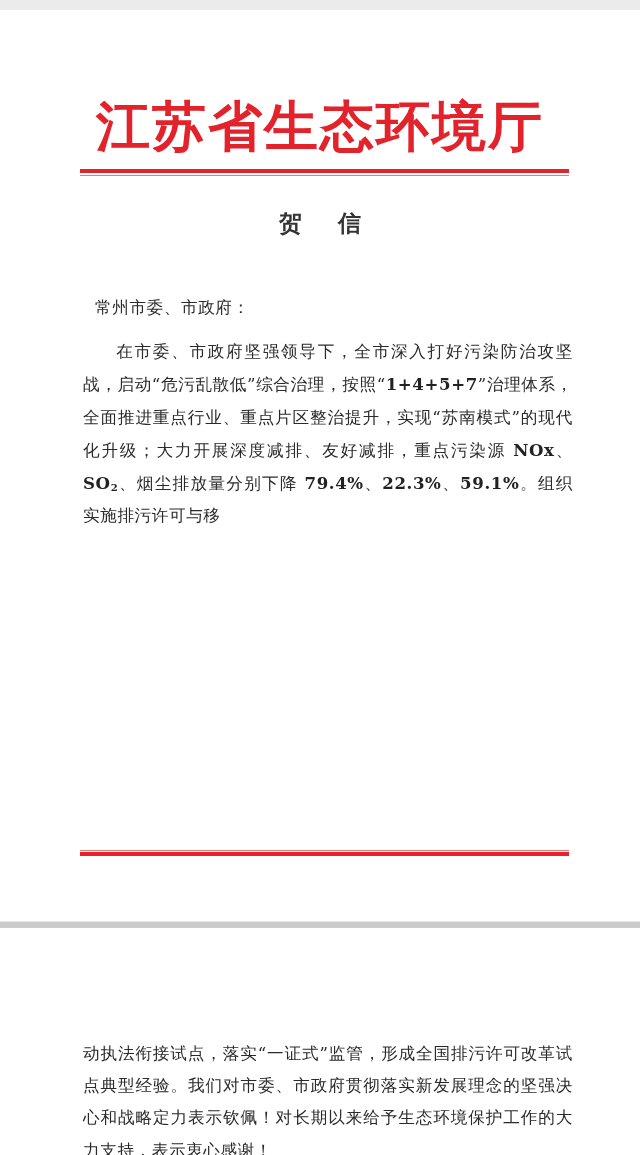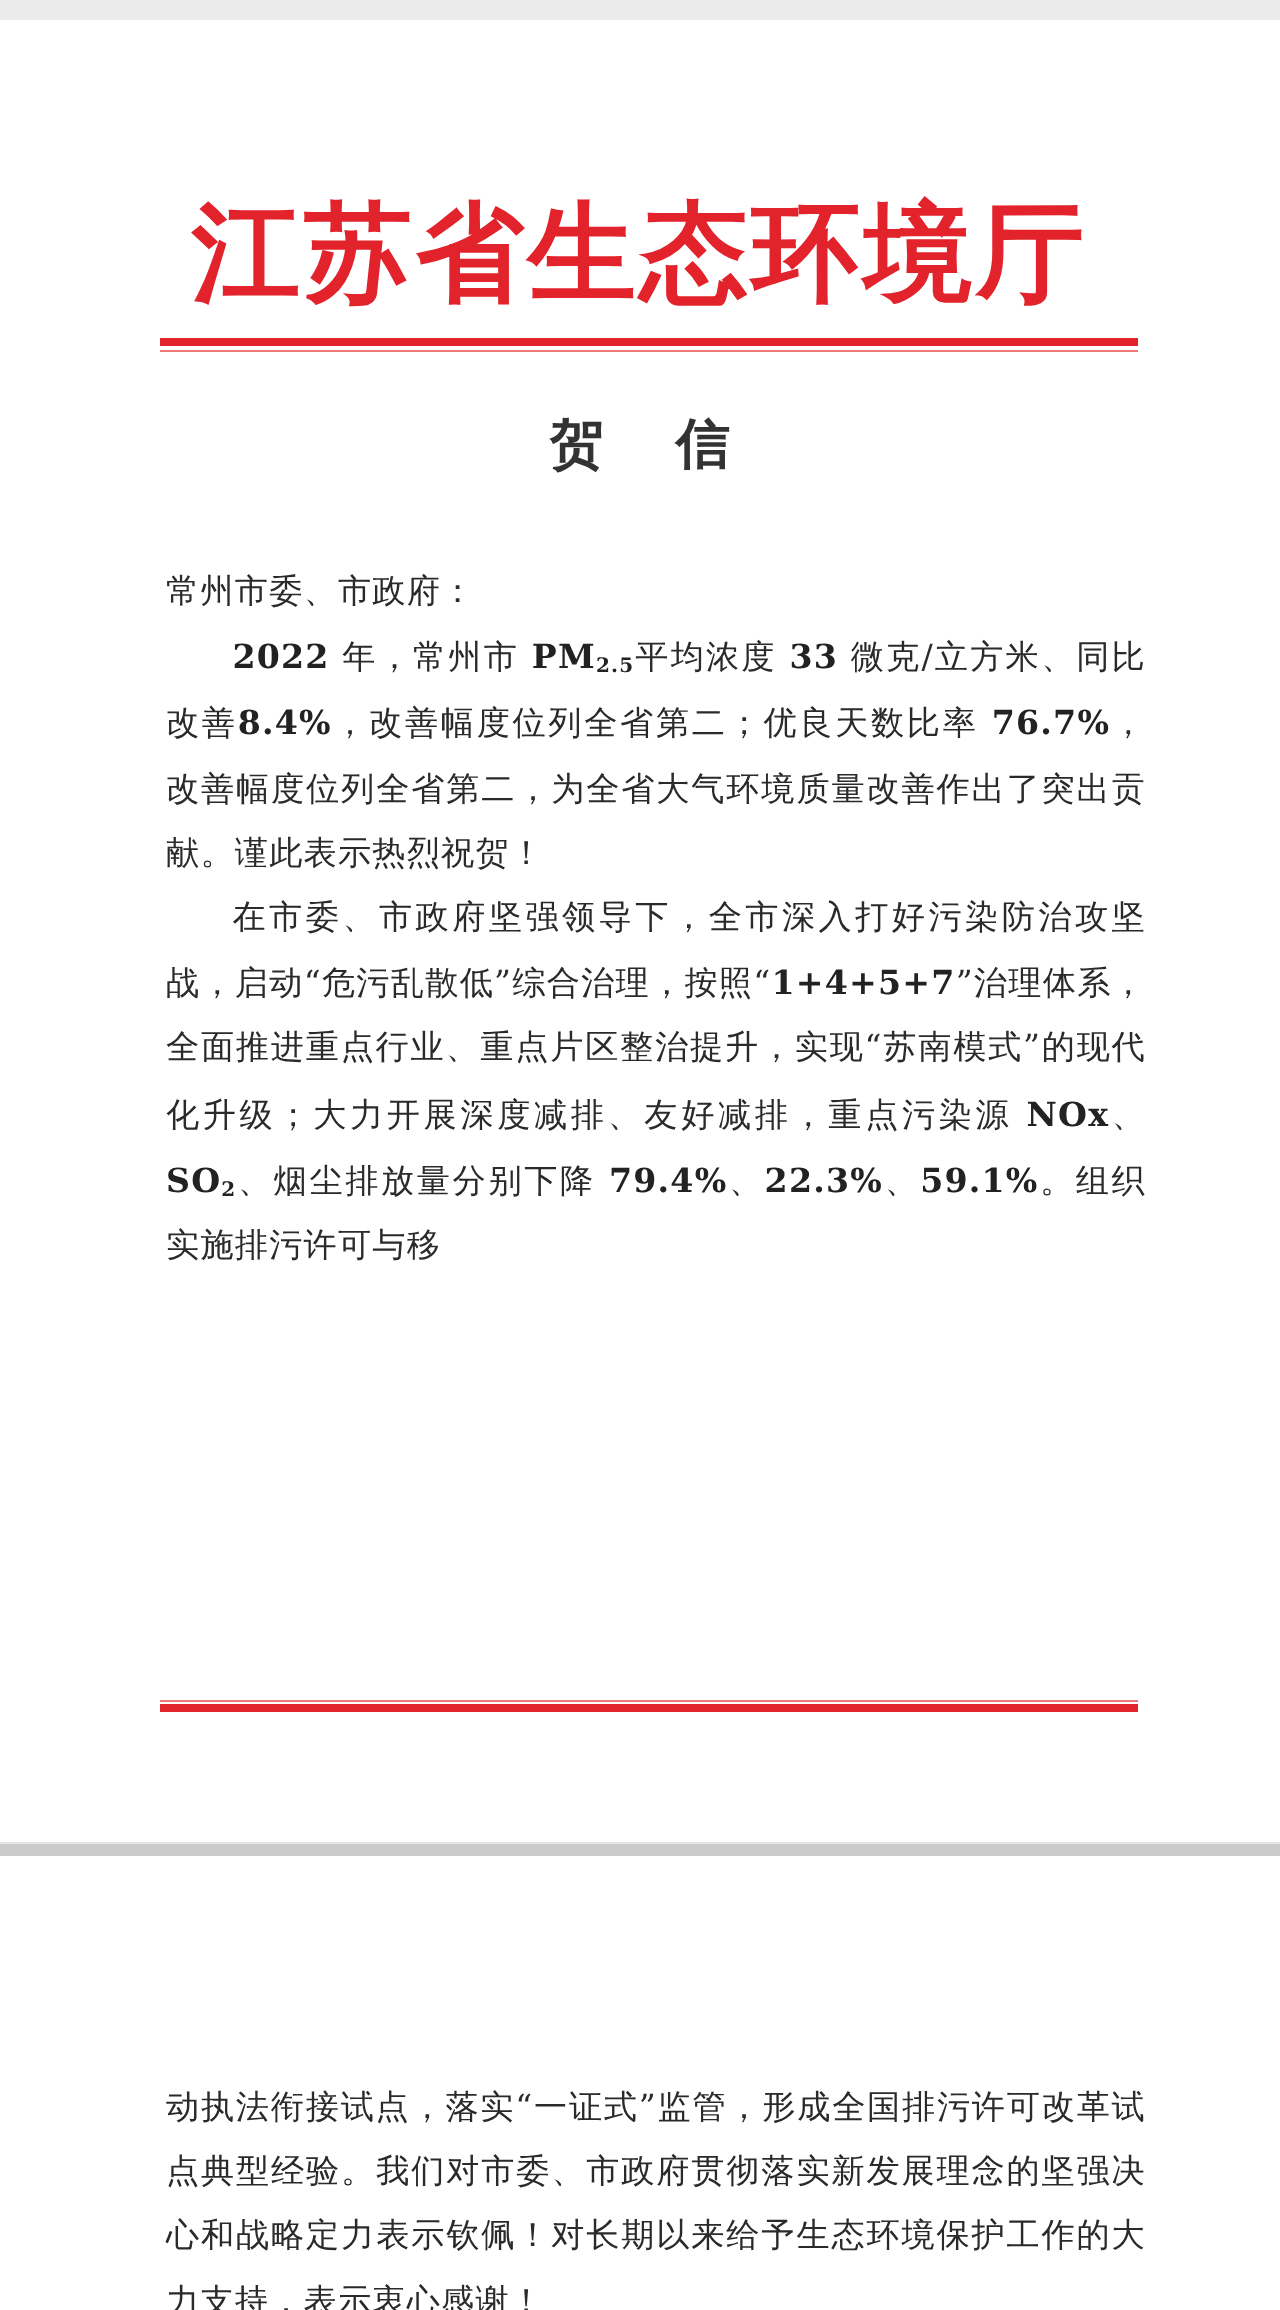--- a/index.html
+++ b/index.html
@@ -22,33 +22,33 @@
     font-size: 54px; letter-spacing: 2px; line-height: 60px;
   }
   .redline { position: absolute; left: 80px; width: 489px; background: #e3232c; }
   .rl-top-thick { top: 169px; height: 4px; }
   .rl-top-thin  { top: 175px; height: 1px; background: #e77; }
   .rl-bot-thin  { top: 850px; height: 1px; background: #e77; }
   .rl-bot-thick { top: 852px; height: 4px; }
 
   .doc-heading {
     position: absolute; left: 0; width: 640px; top: 205px;
-    text-align: center; font-size: 27px; font-weight: bold; color: #333;
+    text-align: center; font-size: 23px; font-weight: bold; color: #333;
     line-height: 36px; word-spacing: 34px;
   }
   .doc-heading span { margin: 0 18px; }
 
   .body-text {
     position: absolute; left: 83px; width: 490px;
     font-size: 16.6px; line-height: 32.2px; color: #2a2a2a;
     text-align: justify; letter-spacing: 0.6px;
   }
   .body1 { top: 280px; }
   .body2 { top: 1038px; }
-  .salutation { margin: 0; }
+  .salutation { margin: 12px; }
   .para { margin: 0; text-indent: 2em; }
   .cont { margin: 0; }
   b { font-weight: bold; color: #222; }
   sub { font-size: 10px; vertical-align: -2px; line-height: 0; }
 </style>
 </head>
 <body>
 
 <div class="top-strip"></div>
 
@@ -57,21 +57,20 @@
 <div class="org-title">江苏省生态环境厅</div>
 <div class="redline rl-top-thick"></div>
 <div class="redline rl-top-thin"></div>
 
 <div class="doc-heading">
   <span>贺</span><span>信</span>
 </div>
 
 <div class="body-text body1">
   <p class="salutation">常州市委、市政府：</p>
-  <p class="para"><b>2022</b><span> 年，常州市 </span><b><span>PM</span><sub>2.5</sub></b><span>平均浓度 </span><b>33</b><span> 微克/立方米、同比改善</span><b>8.4%</b><span>，改善幅度位列全省第二；优良天数比率 </span><b>76.7%</b><span>，改善幅度位列全省第二，为全省大气环境质量改善作出了突出贡献。谨此表示热烈祝贺！</span></p>
   <p class="para"><span>在市委、市政府坚强领导下，全市深入打好污染防治攻坚战，启动“危污乱散低”综合治理，按照“</span><b>1+4+5+7</b><span>”治理体系，全面推进重点行业、重点片区整治提升，实现“苏南模式”的现代化升级；大力开展深度减排、友好减排，重点污染源 </span><b>NOx</b><span>、</span><b><span>SO</span><sub>2</sub></b><span>、烟尘排放量分别下降 </span><b>79.4%</b><span>、</span><b>22.3%</b><span>、</span><b>59.1%</b><span>。组织实施排污许可与移</span></p>
 </div>
 
 <div class="redline rl-bot-thin"></div>
 <div class="redline rl-bot-thick"></div>
 
 <div class="divider"></div>
 <div class="page page2"></div>
 
 <div class="body-text body2">

